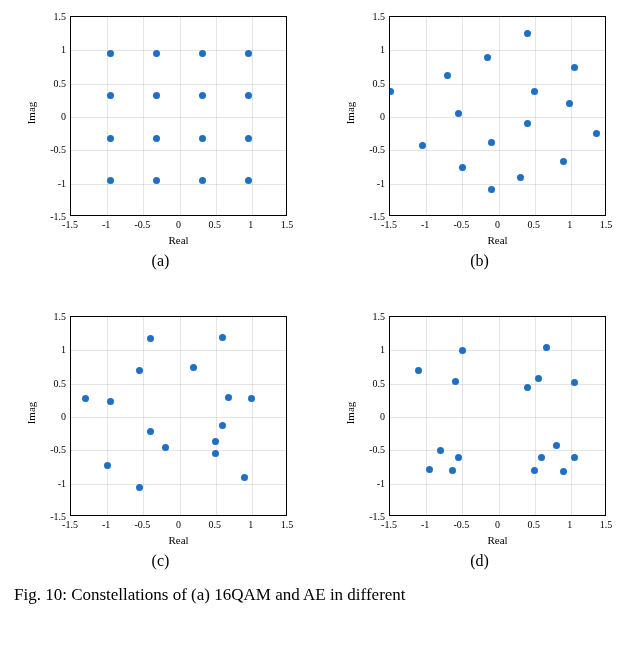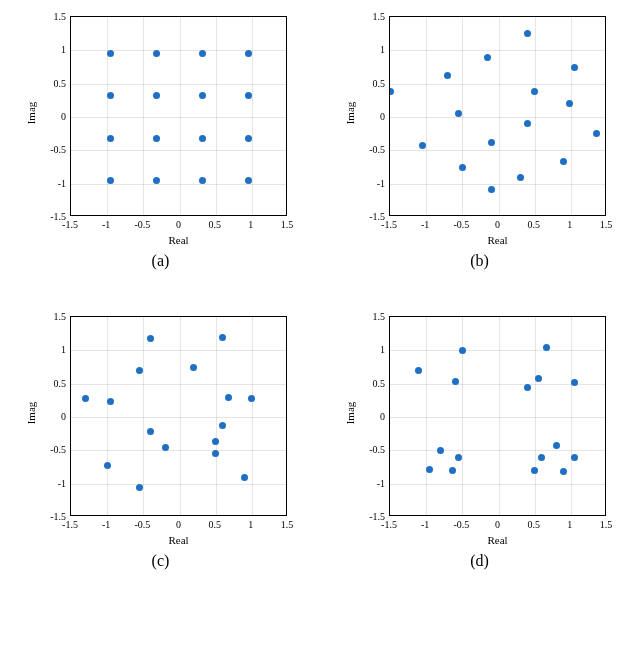--- a/index.html
+++ b/index.html
@@ -320,14 +320,15 @@
           <div class="tick-y" style="top: 106px;">0</div>
           <div class="tick-y" style="top: 72.6667px;">0.5</div>
           <div class="tick-y" style="top: 39.3333px;">1</div>
           <div class="tick-y" style="top: 6px;">1.5</div>
         </div>
       <div class="sub-caption">(d)</div>
     </div>
 
   </div>
 
+  <div class="fig-caption">Fig. 10: Constellations of (a) 16QAM and AE in different</div>
 
 </div>
 
 </body></html>

